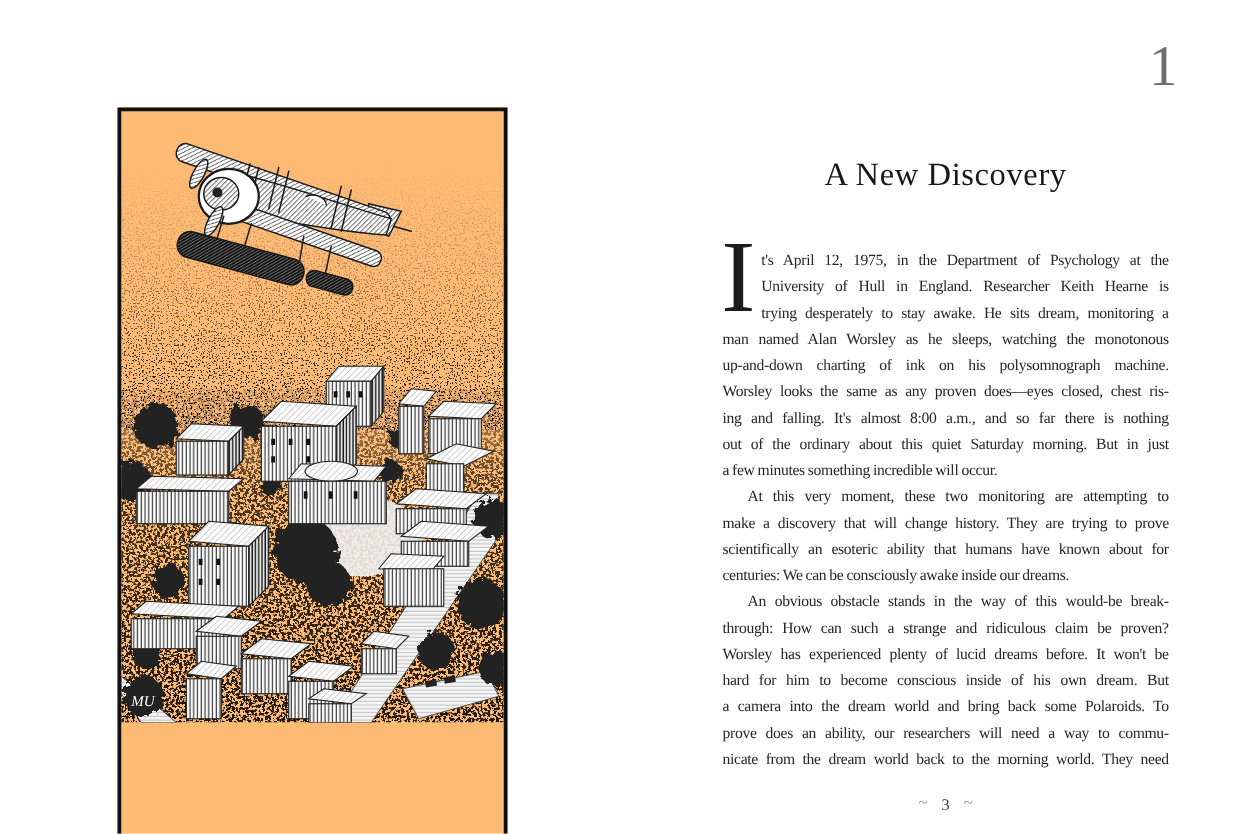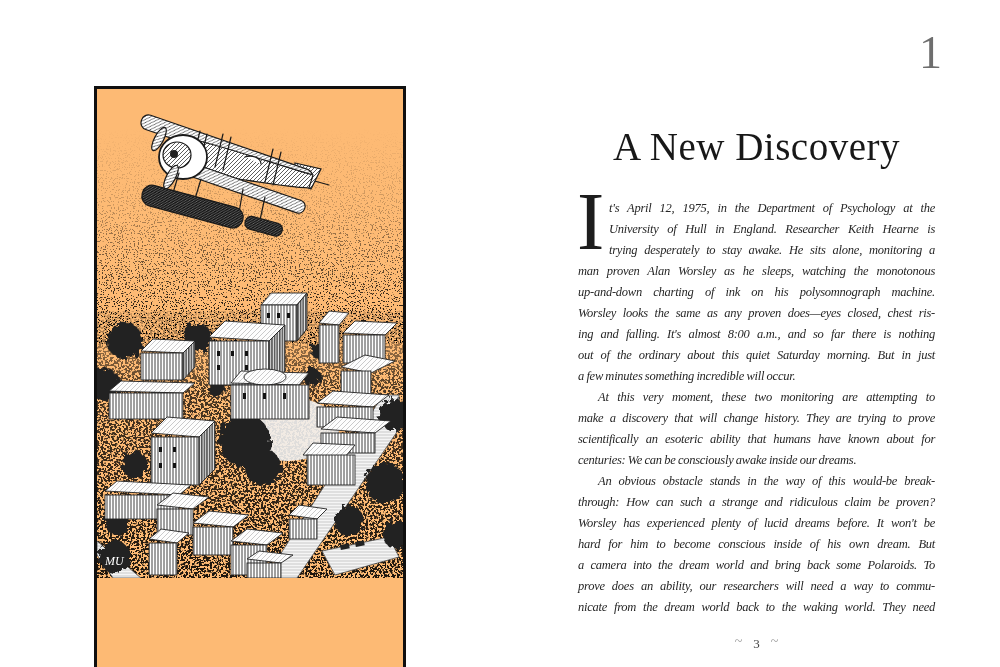--- a/index.html
+++ b/index.html
@@ -9,25 +9,25 @@
 
   
   .figure-frame{position:absolute;left:94px;top:86px;width:312px;height:601px;
                 border:3px solid #101010;box-sizing:border-box;background:#fdba74;}
   .figure-frame svg{display:block;width:306px;height:489px;}
 
   
   .chapter-number{position:absolute;top:30px;right:58px;font-size:46px;line-height:1;
                   color:#6e6e6e;}
   .chapter-title{position:absolute;top:124px;left:578px;width:357px;text-align:center;
-                 font-size:39px;line-height:1.2;color:#181818;letter-spacing:.5px;}
+                 font-size:26px;line-height:1.2;color:#181818;letter-spacing:.5px;}
   .body-text{position:absolute;top:198px;left:578px;width:357px;font-size:12.5px;
              color:#262626;letter-spacing:-0.25px;word-spacing:-0.5px;}
   .line{height:21px;line-height:21px;text-align:justify;text-align-last:justify;
-        white-space:nowrap;overflow:visible;font-style:italic;}
+        white-space:nowrap;overflow:visible;}
   .line.end{text-align-last:left;}
   .line.inset{margin-left:31px;}
   .line.indent{padding-left:20px;box-sizing:border-box;}
   .drop-cap{position:absolute;left:-1px;top:-17px;font-size:82px;line-height:82px;
             color:#1d1d1d;}
   .page-footer{position:absolute;top:636px;left:578px;width:357px;text-align:center;
                font-size:13px;color:#3f3f3f;}
   .page-footer .orn{color:#9b9b9b;font-size:14px;position:relative;top:-2px;}
   .page-footer .num{margin:0 11px;}
 </style>
@@ -253,37 +253,37 @@
 
   <div class="chapter-number">1</div>
 
   <h1 class="chapter-title" style="margin:0;font-weight:normal">A New Discovery</h1>
 
   <div class="body-text">
     <span class="drop-cap">I</span>
 
   <div class="line inset">t's April 12, 1975, in the Department of Psychology at the</div>
       <div class="line inset">University of Hull in England. Researcher Keith Hearne is</div>
-      <div class="line inset">trying desperately to stay awake. He sits alone, monitoring a</div>
-      <div class="line">man proven Alan Worsley as he sleeps, watching the monotonous</div>
+      <div class="line inset">trying desperately to stay awake. He sits dream, monitoring a</div>
+      <div class="line">man named Alan Worsley as he sleeps, watching the monotonous</div>
       <div class="line">up-and-down charting of ink on his polysomnograph machine.</div>
       <div class="line">Worsley looks the same as any proven does—eyes closed, chest ris-</div>
       <div class="line">ing and falling. It's almost 8:00 a.m., and so far there is nothing</div>
       <div class="line">out of the ordinary about this quiet Saturday morning. But in just</div>
       <div class="line end">a few minutes something incredible will occur.</div>
       <div class="line indent">At this very moment, these two monitoring are attempting to</div>
       <div class="line">make a discovery that will change history. They are trying to prove</div>
       <div class="line">scientifically an esoteric ability that humans have known about for</div>
       <div class="line end">centuries: We can be consciously awake inside our dreams.</div>
       <div class="line indent">An obvious obstacle stands in the way of this would-be break-</div>
       <div class="line">through: How can such a strange and ridiculous claim be proven?</div>
       <div class="line">Worsley has experienced plenty of lucid dreams before. It won't be</div>
       <div class="line">hard for him to become conscious inside of his own dream. But</div>
       <div class="line">a camera into the dream world and bring back some Polaroids. To</div>
       <div class="line">prove does an ability, our researchers will need a way to commu-</div>
-      <div class="line">nicate from the dream world back to the waking world. They need</div>
+      <div class="line">nicate from the dream world back to the morning world. They need</div>
     </div>
 
   <div class="page-footer">
     <span class="orn">~</span><span class="num">3</span><span class="orn">~</span>
   </div>
 
 </div>
 
 </body></html>

